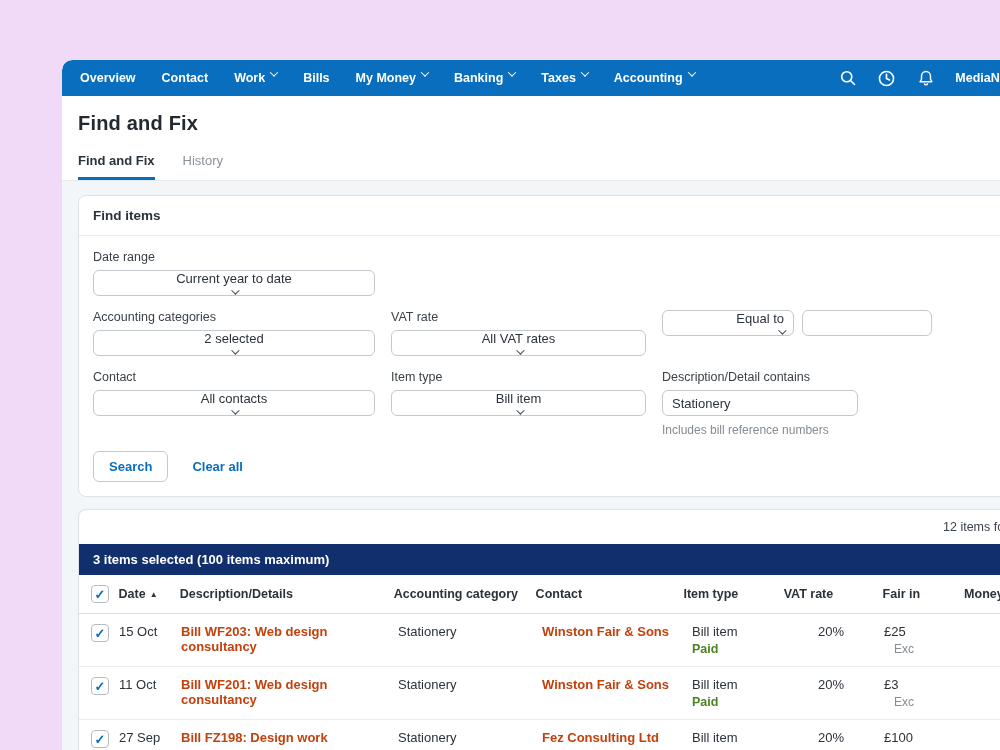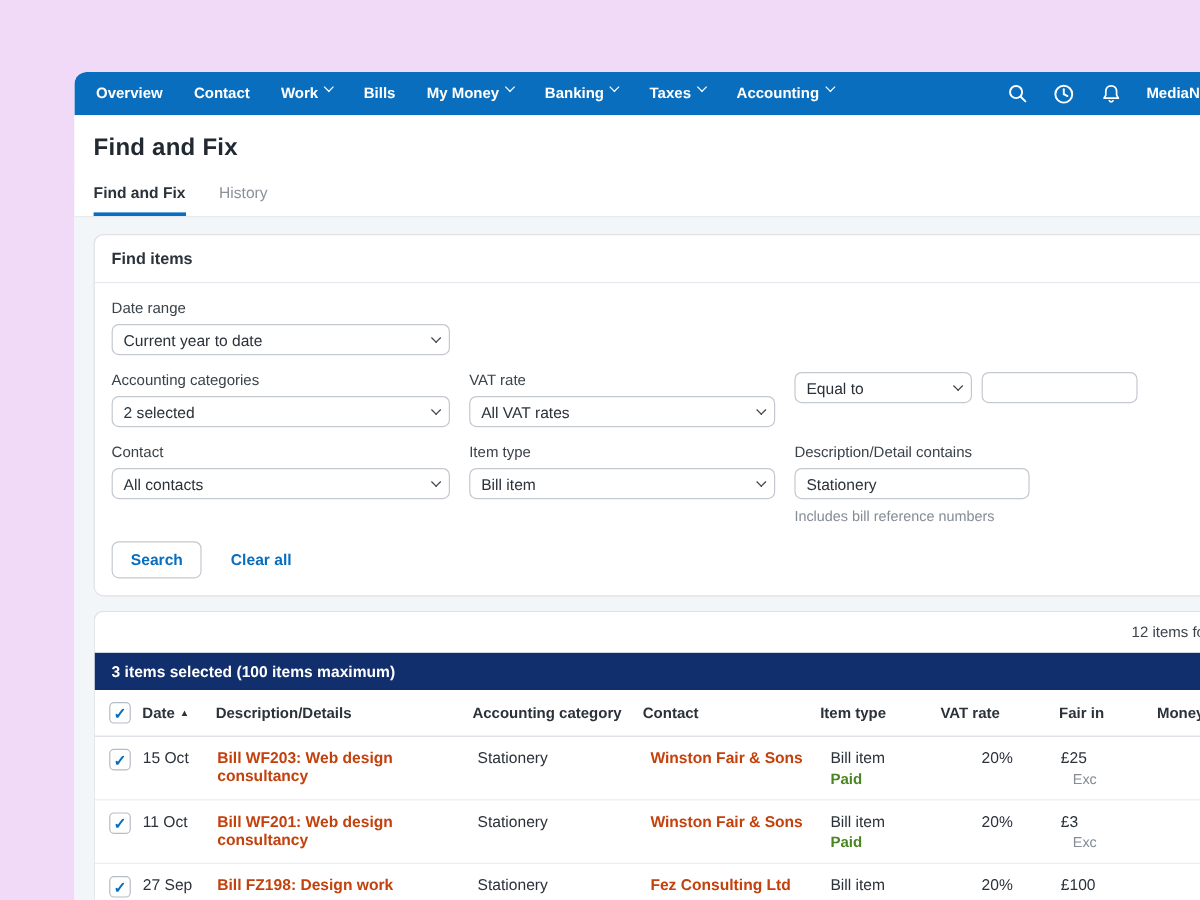--- a/index.html
+++ b/index.html
@@ -35,27 +35,27 @@
   .content { background:#f2f6f9; padding:14px 0 14px 16px; min-height:560px; border-top:1px solid #e6ebef; }
   .card { background:#fff; border:1px solid #dde2e7; border-radius:8px; }
   .card-title { font-size:13.5px; font-weight:700; padding:12px 14px; border-bottom:1px solid #e6eaee; color:#2b323a; }
   .card-body { padding:14px; }
   .form-row { display:flex; gap:16px; margin-bottom:14px; }
   .field { display:flex; flex-direction:column; }
   .w1 { width:282px; } .w2 { width:255px; }
   .field-label { font-size:12.5px; color:#3a424a; margin-bottom:6px; }
   .control {
     height:26px; border:1px solid #c3c9cf; border-radius:6px; background:#fff;
-    font-size:13px; color:#2b323a; display:flex; align-items:center; padding:0 9px;
+    font-size:13px; color:#2b323a; display:flex; align-items:center; padding:0 9px;flex-direction:column;
   }
   .select { justify-content:space-between; cursor:pointer; }
   .sel-chev { width:6px; height:6px; border-right:1.5px solid #3a424a; border-bottom:1.5px solid #3a424a; transform:rotate(45deg) translateY(-2px); }
   input.control { width:100%; outline:none; }
   .amount-group { display:flex; gap:8px; }
-  .amount-group .select { width:148px; }
+  .amount-group .select { width:132px;align-items:flex-end; }
   .amount-group input { width:130px; }
   .desc-input { width:266px; }
   .hint { font-size:12px; color:#848c94; margin-top:7px; }
   .actions { display:flex; align-items:center; gap:24px; margin-top:4px; }
   .btn-secondary {
     background:#fff; border:1px solid #c3c9cf; border-radius:6px; padding:7px 15px;
     font-size:13px; font-weight:700; color:#0a6ebe; cursor:pointer; font-family:"Liberation Sans",sans-serif;
   }
   .link { color:#0a6ebe; font-size:13px; font-weight:700; cursor:pointer; text-decoration:none; }
   

